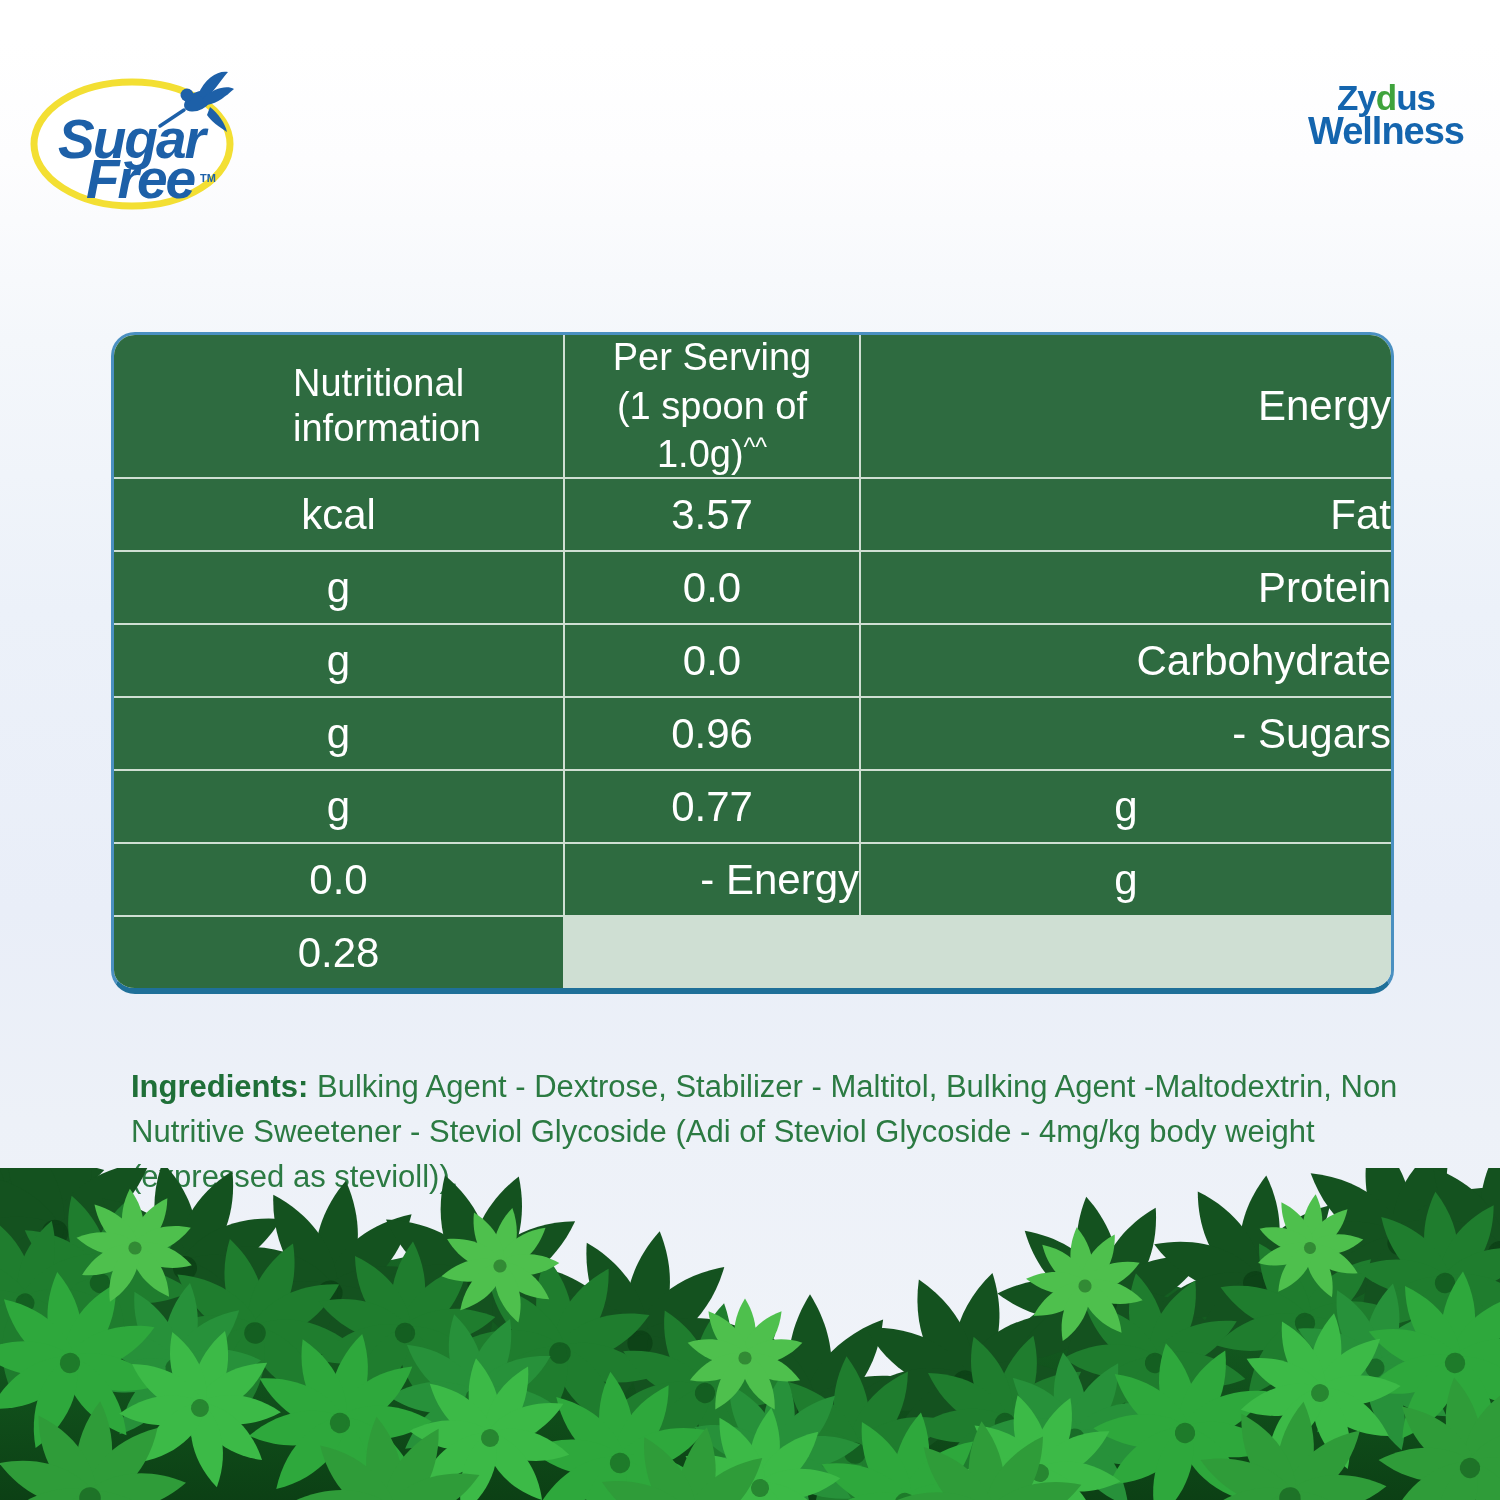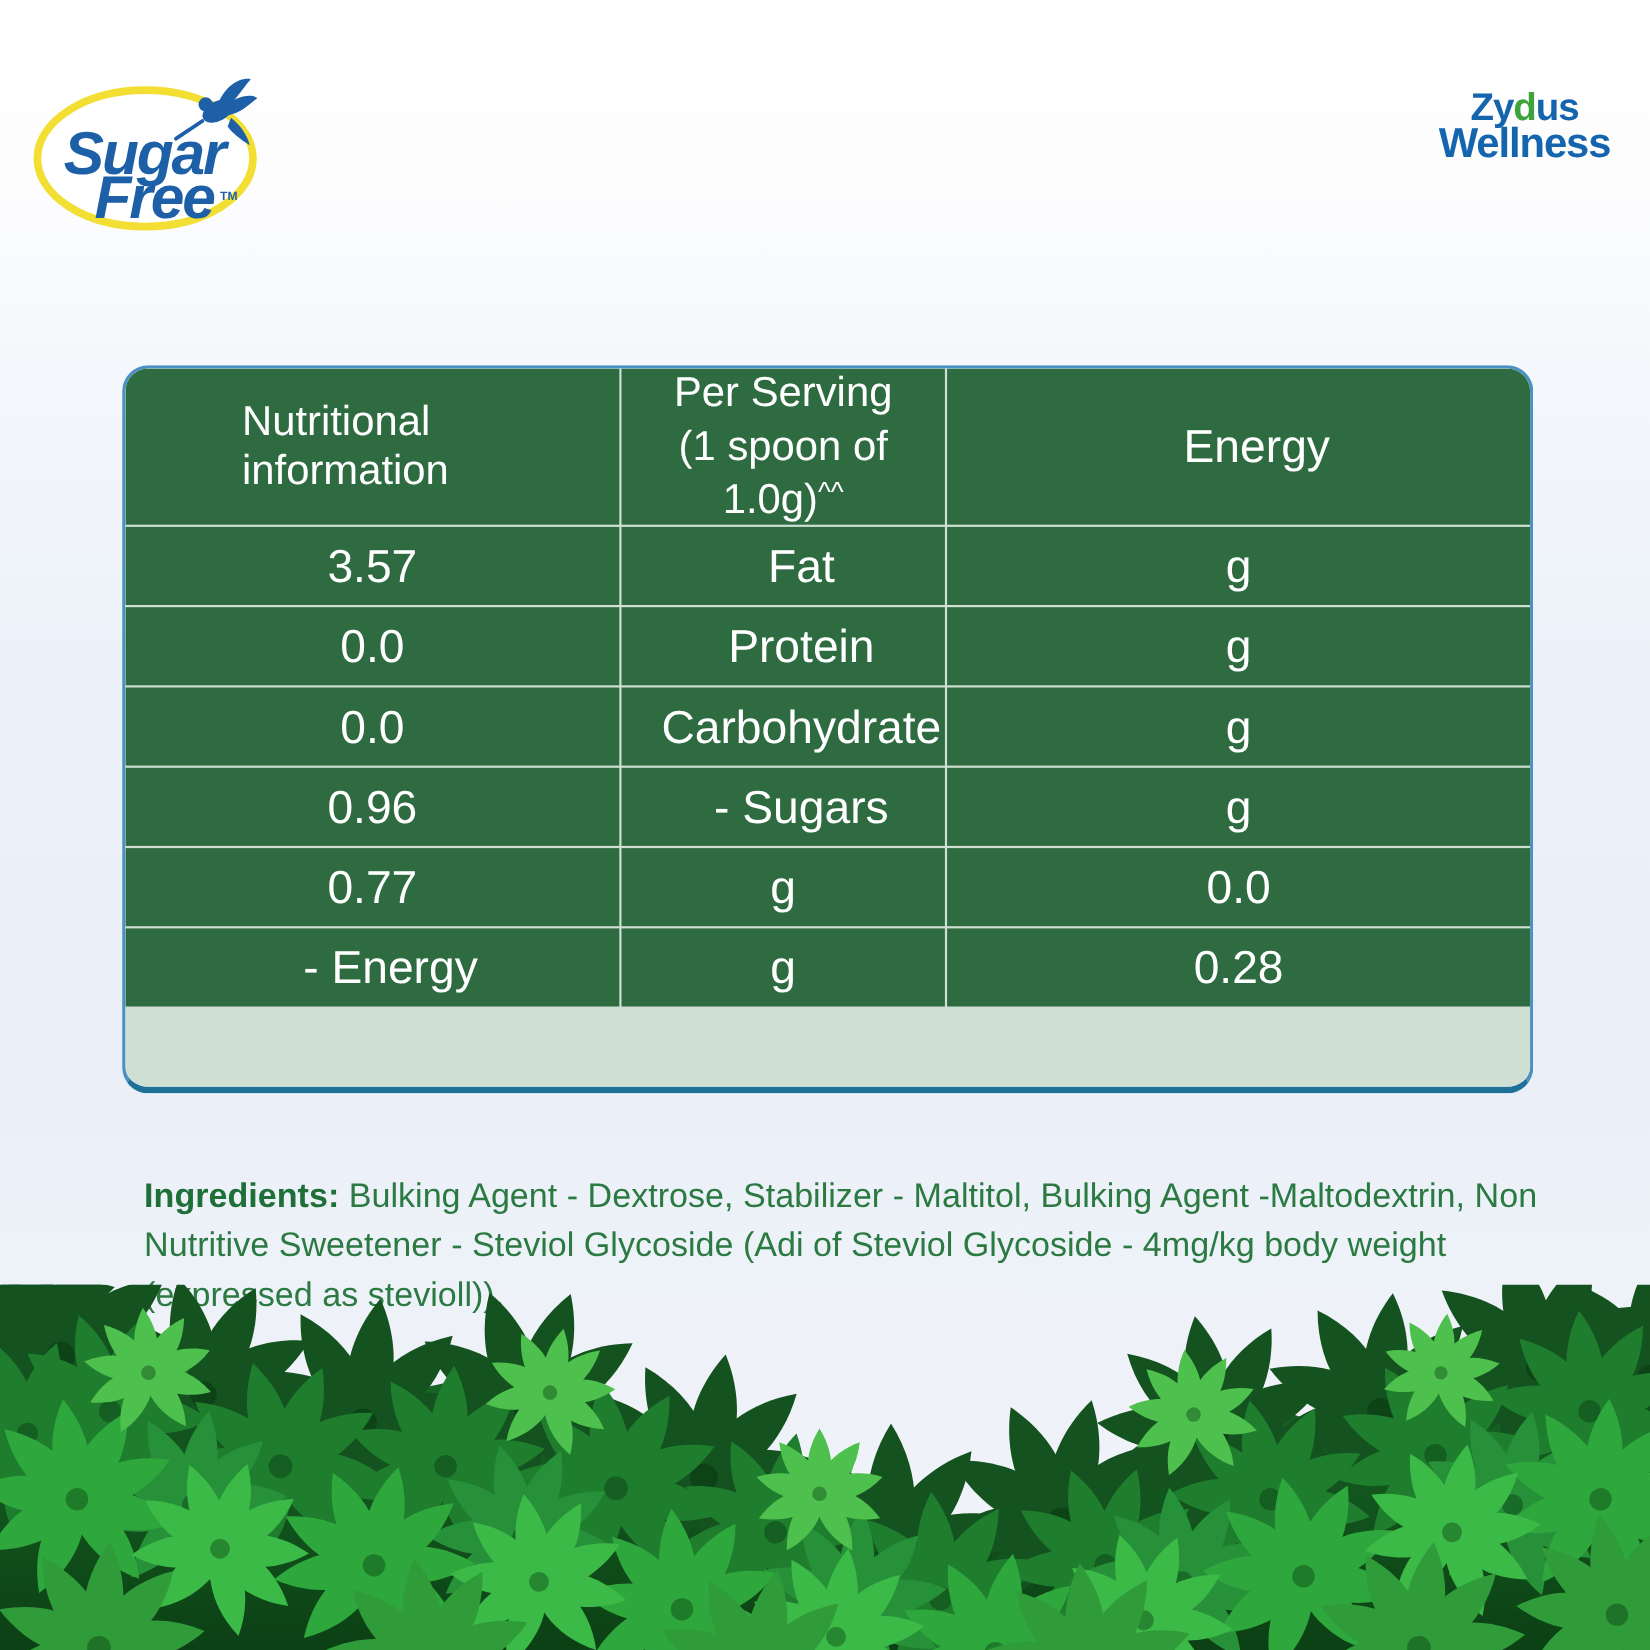--- a/index.html
+++ b/index.html
@@ -26,21 +26,21 @@
   .ntable{
     display:grid;width:100%;height:100%;
     grid-template-columns:449px 294px 1fr;
     grid-template-rows:142px repeat(7,1fr);
     gap:2px;background:#cfdfd3;
   }
   .cell{
     background:#2e6b40;color:#ffffff;font-size:42px;
     display:flex;align-items:center;justify-content:center;text-align:center;
   }
-  .cell.name{justify-content:center;text-align:left;padding-left:33px;}
+  .cell.name{justify-content:flex-end;text-align:left;padding-left:33px;}
   .hdr{font-size:38px;}
   .hdr-wrap{max-width:270px;line-height:1.18;}
   .serv{line-height:1.28;}
   .sup{font-size:25px;position:relative;top:-11px;}
 
   
   .ingredients{
     position:absolute;left:131px;top:993px;width:1285px;
     font-size:31px;line-height:45px;color:#2b7a42;
   }
@@ -78,20 +78,21 @@
     <div class="ntable">
       <div class="cell name hdr">
         <span class="hdr-wrap">Nutritional information</span>
       </div>
       <div class="cell hdr">
         <span class="serv"><span>Per Serving</span><br>
         <span>(1 spoon of 1.0g)</span><span class="sup">^^</span></span>
       </div>
 
       <div class="cell name">Energy</div>
+      <div class="cell">kcal</div>
       <div class="cell">3.57</div>
 
       <div class="cell name">Fat</div>
       <div class="cell">g</div>
       <div class="cell">0.0</div>
 
       <div class="cell name">Protein</div>
       <div class="cell">g</div>
       <div class="cell">0.0</div>
 

